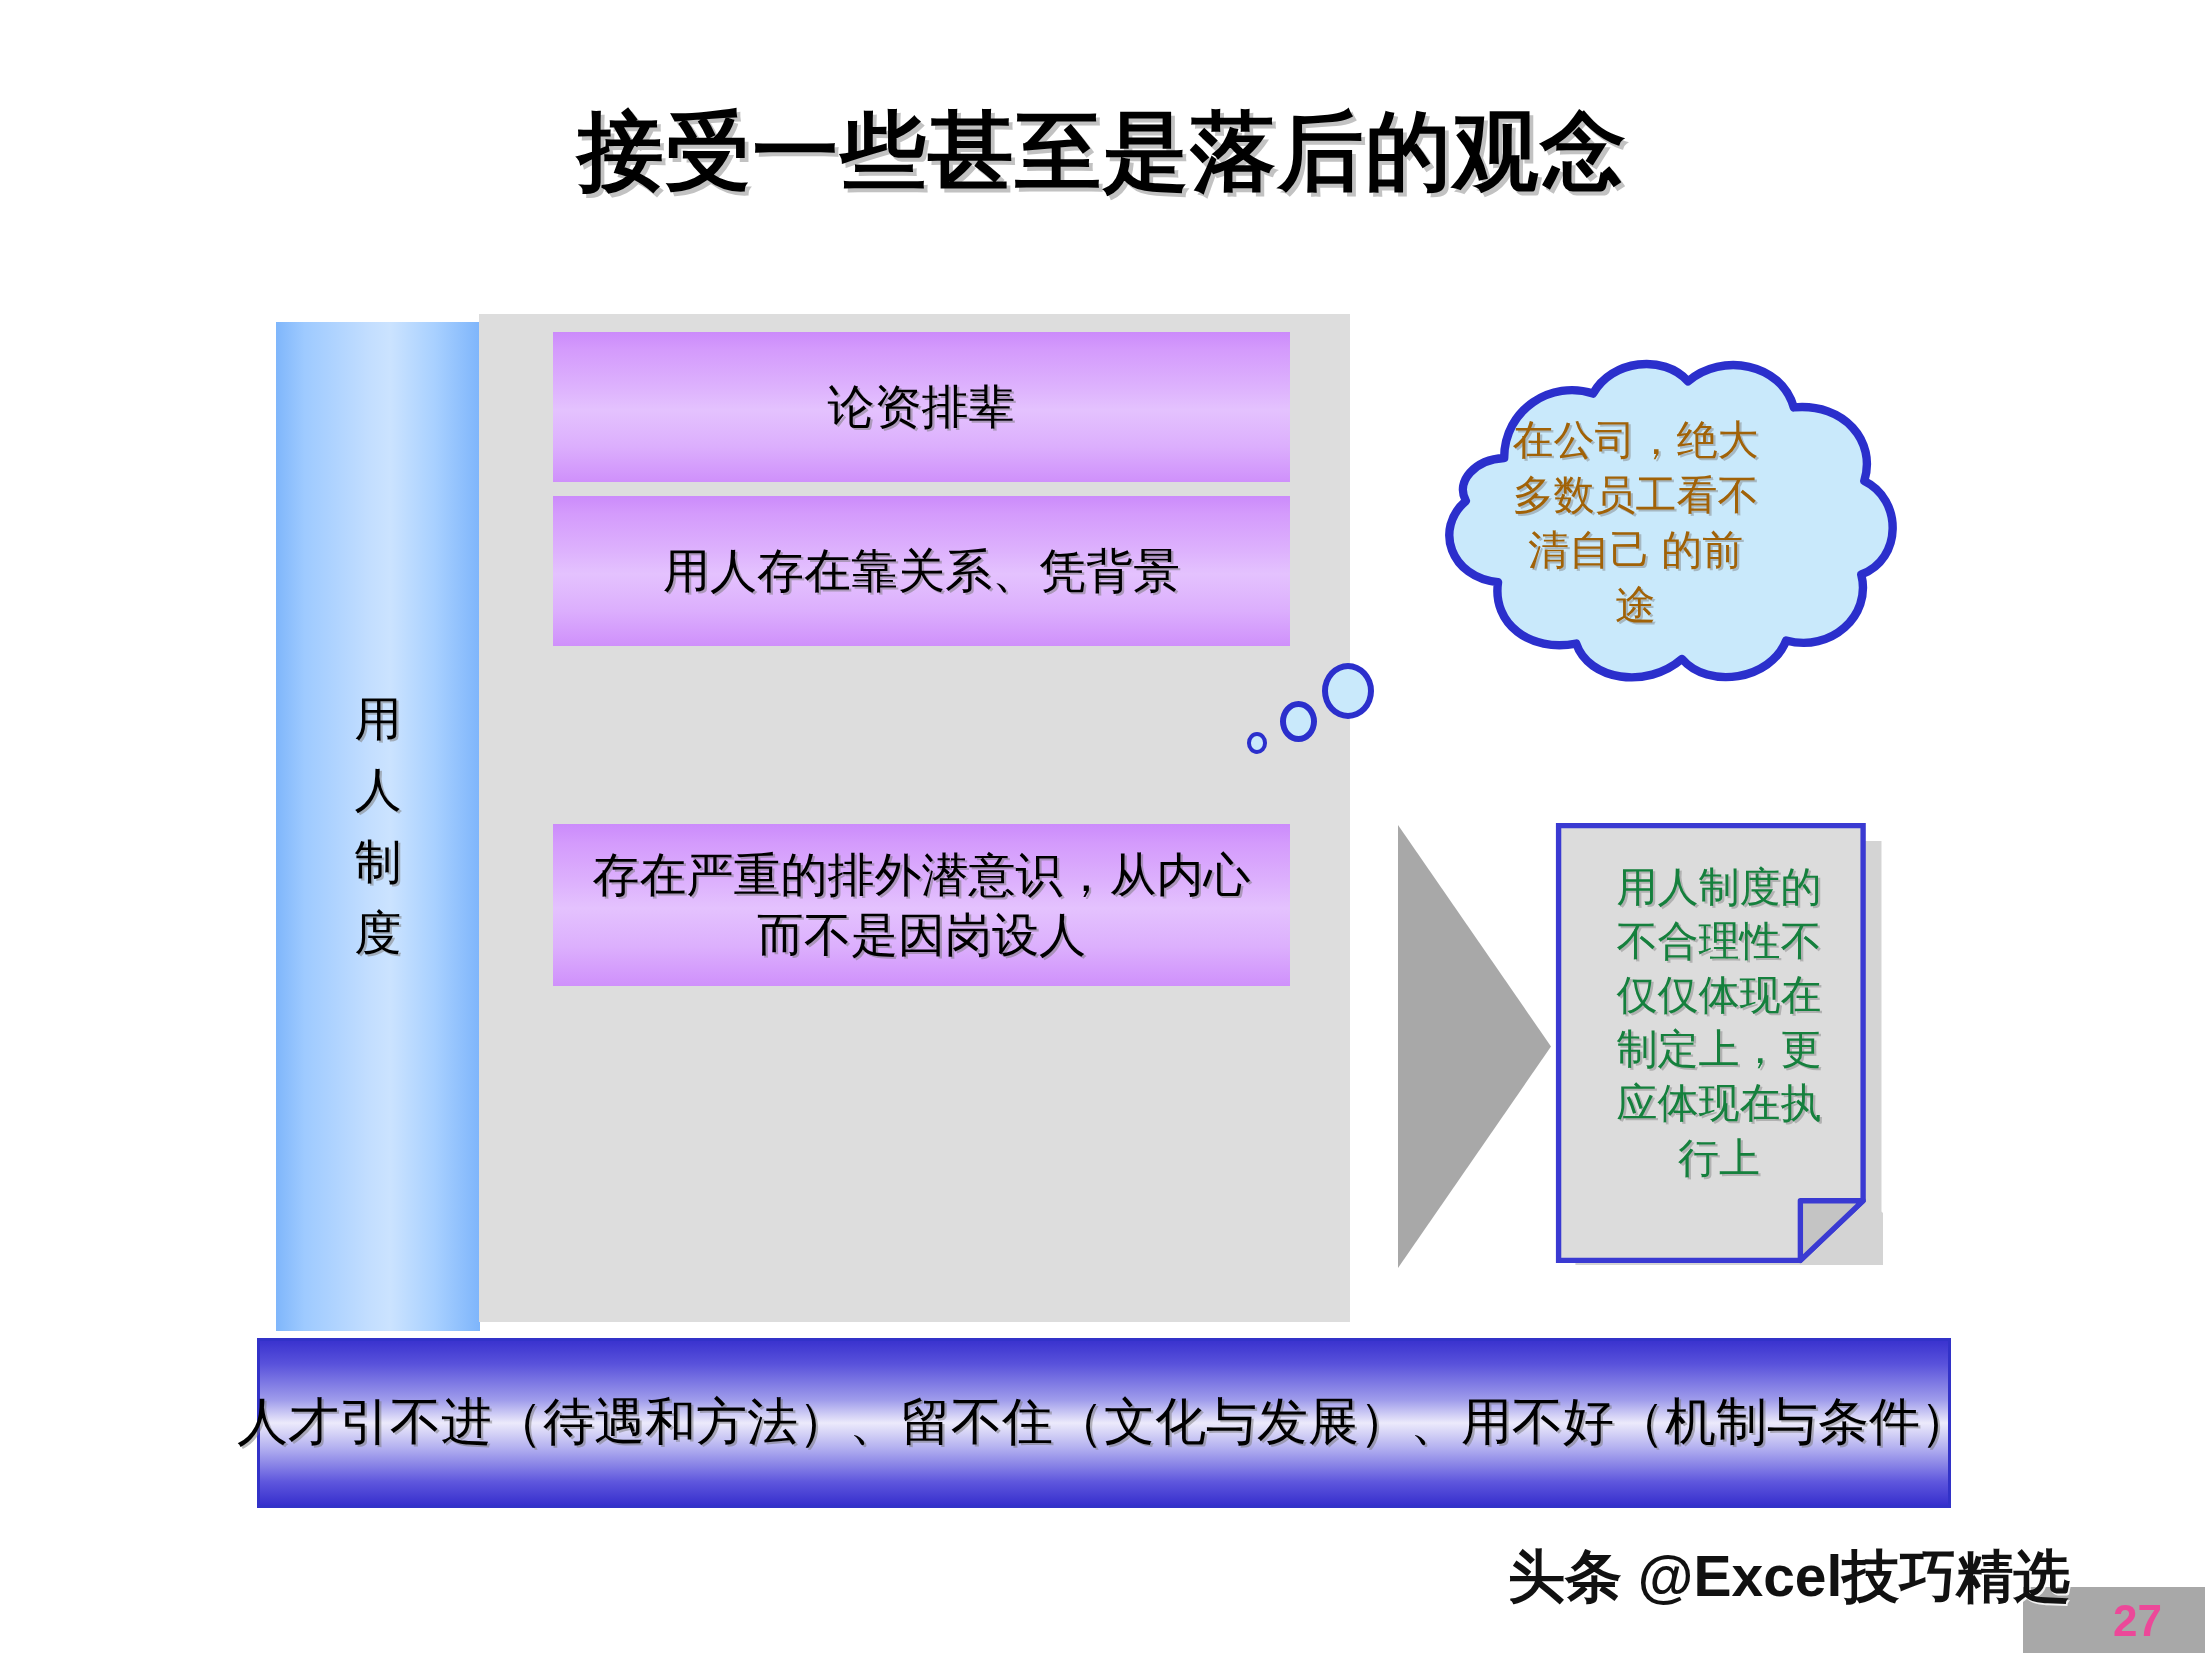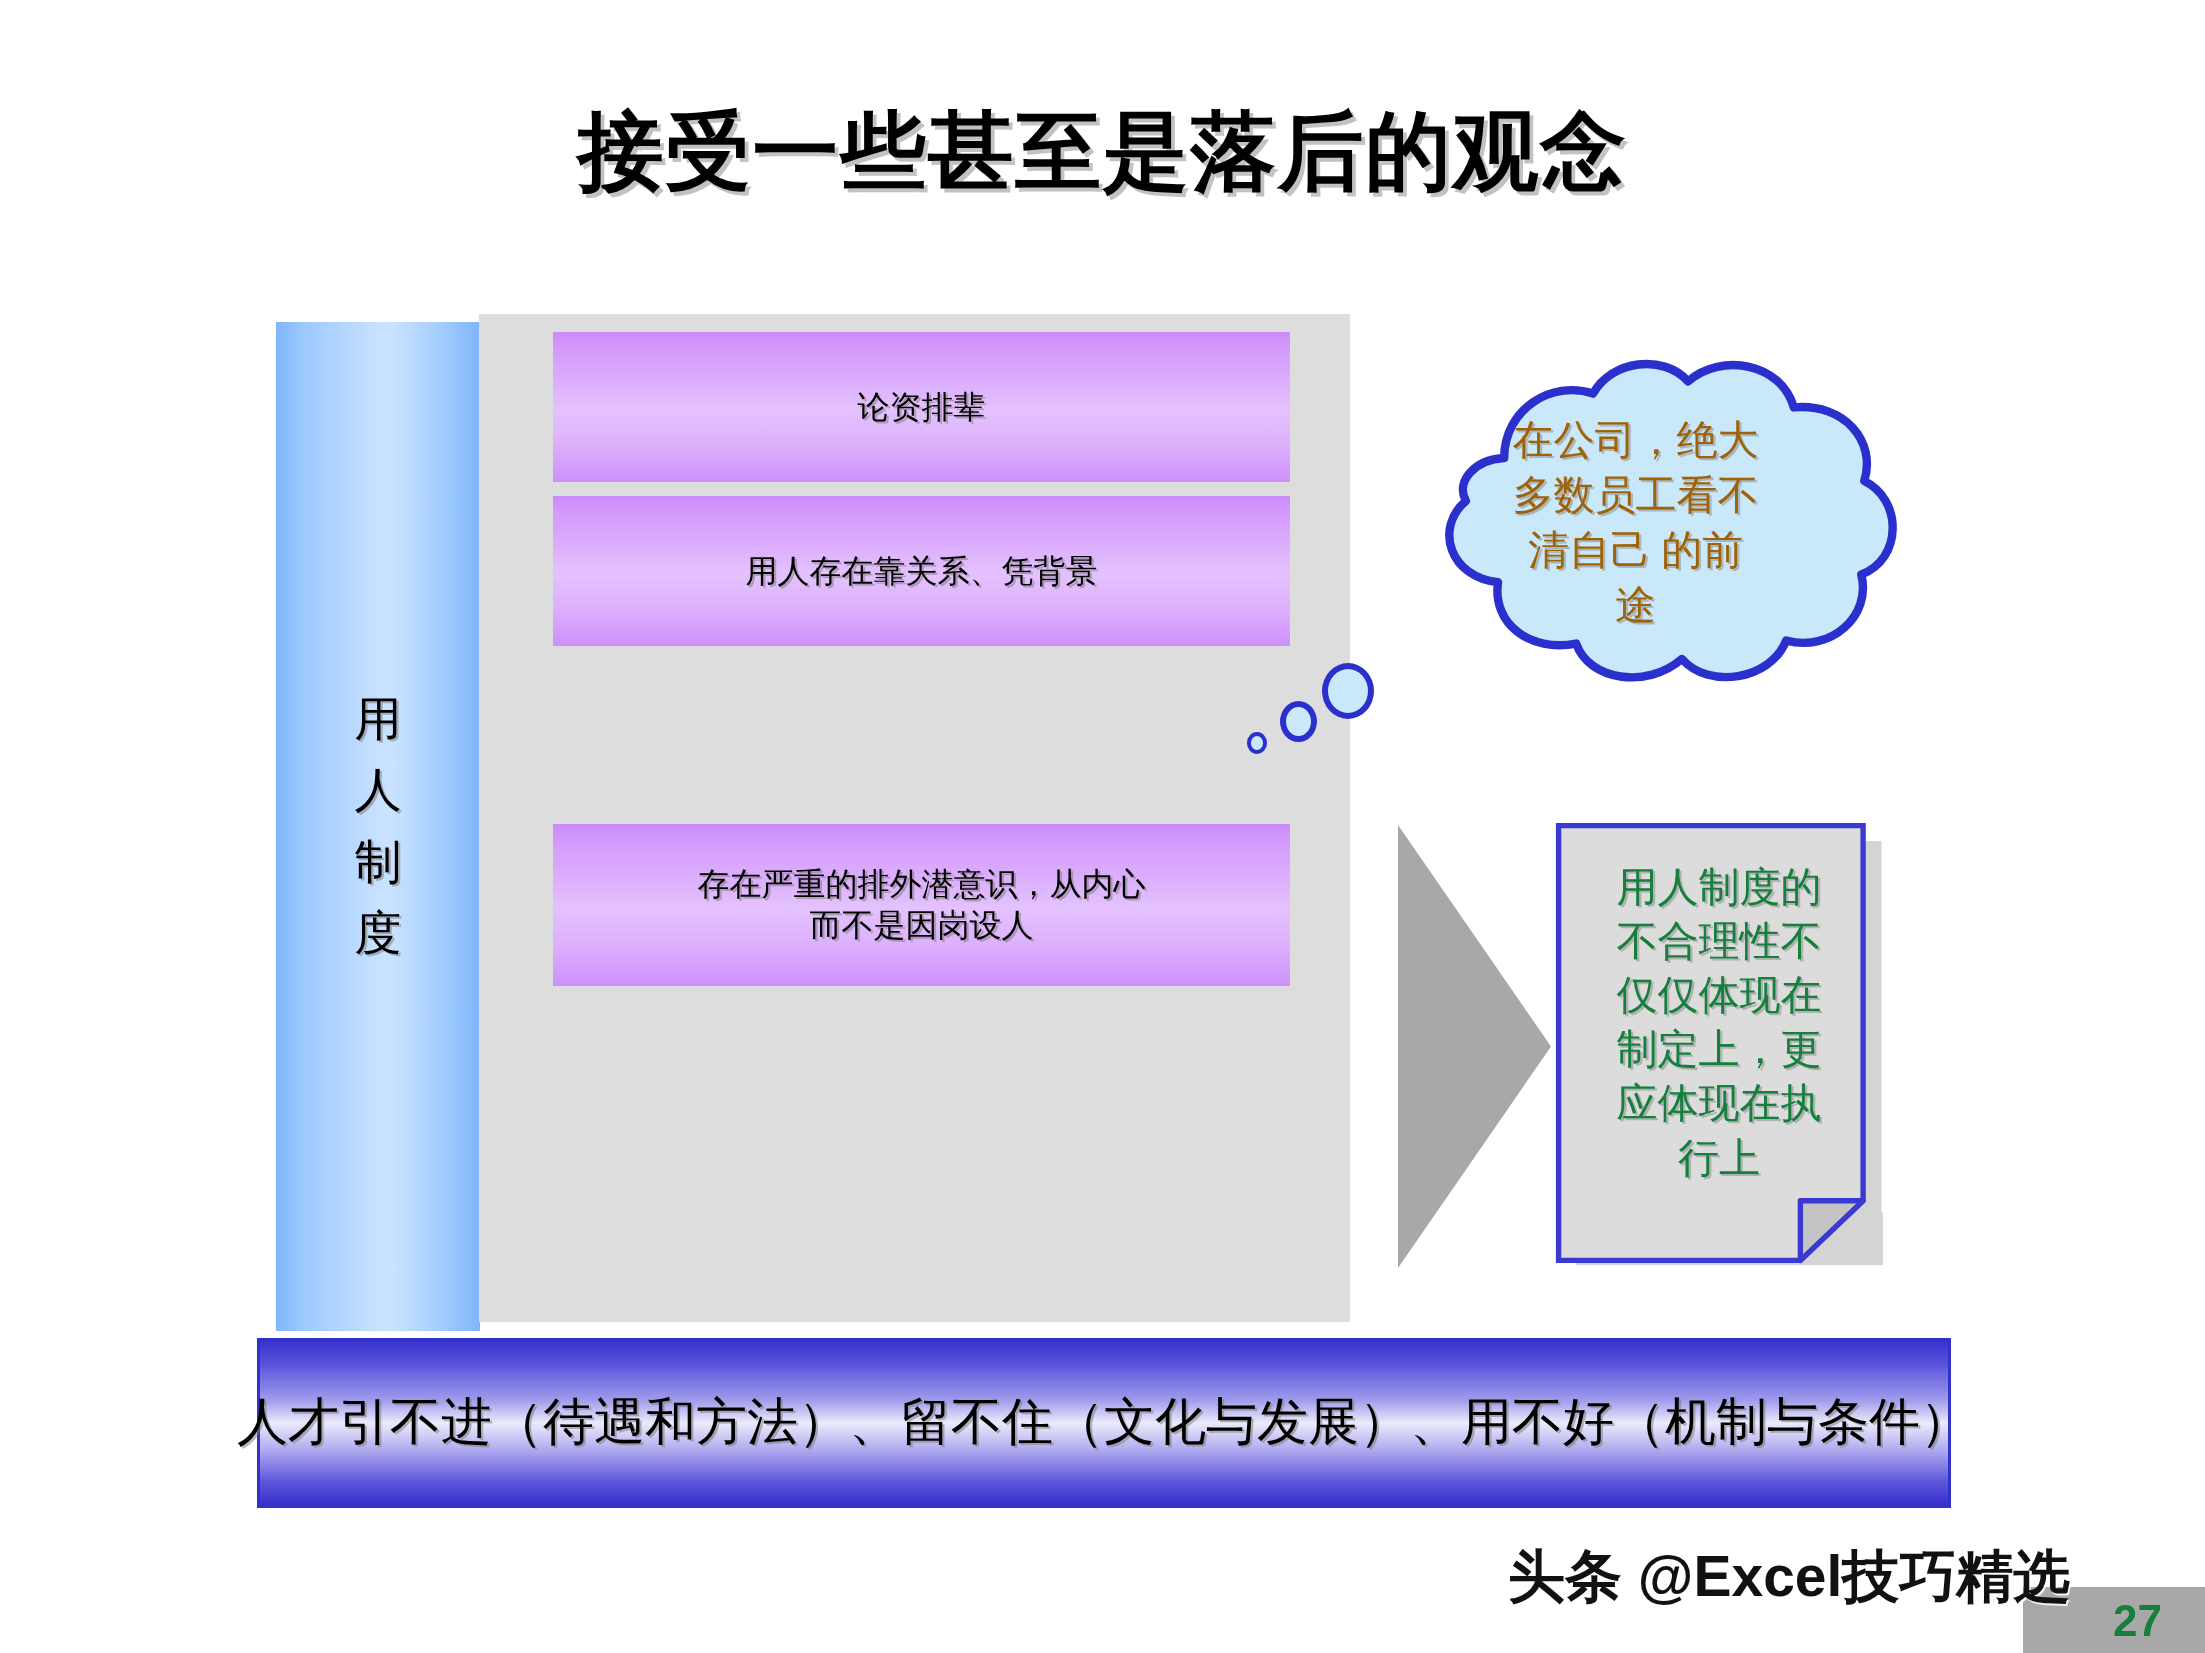--- a/index.html
+++ b/index.html
@@ -79,21 +79,21 @@
         #cb8bfb 0%, #d49bfc 12%, #ddb1fd 36%, #e4c2fe 52%,
         #dcaffd 76%, #cf90fb 100%);
     display: flex;
     align-items: center;
     justify-content: center;
     box-sizing: border-box;
     padding: 0 13.8px;
   }
   .purple-row-text {
     text-align: center;
-    font-size: 32px;
+    font-size: 47px;
     line-height: 1.28;
     color: #000000;
     text-shadow: 2.3px 2.3px 0 rgba(120,120,120,0.5);
     white-space: pre-line;
   }
   #purple-row-0 { top: 18.4px;   height: 150px; }
   #purple-row-1 { top: 182px;  height: 150px; }
   #purple-row-2 { top: 346px;  height: 150px; }
   #purple-row-3 { top: 510px;  height: 162px; }
   #purple-row-4 { top: 686px;  height: 162px; }
@@ -218,21 +218,21 @@
     text-shadow: 1.5px 1.5px 0 rgba(255,255,255,0.85);
   }
   #page-number {
     position: absolute;
     left: 2113px;
     top: 1599px;
     font-family: "Liberation Sans", "DejaVu Sans", sans-serif;
     font-weight: bold;
     font-size: 44px;
     line-height: 1;
-    color: #15803d;
+    color: #ec4899;
   }
 </style>
 </head>
 <body>
 
 <div id="slide-title">接受一些甚至是落后的观念</div>
 
 <div id="vertical-bar">
   <div id="vertical-bar-label">
     <span>用</span>

